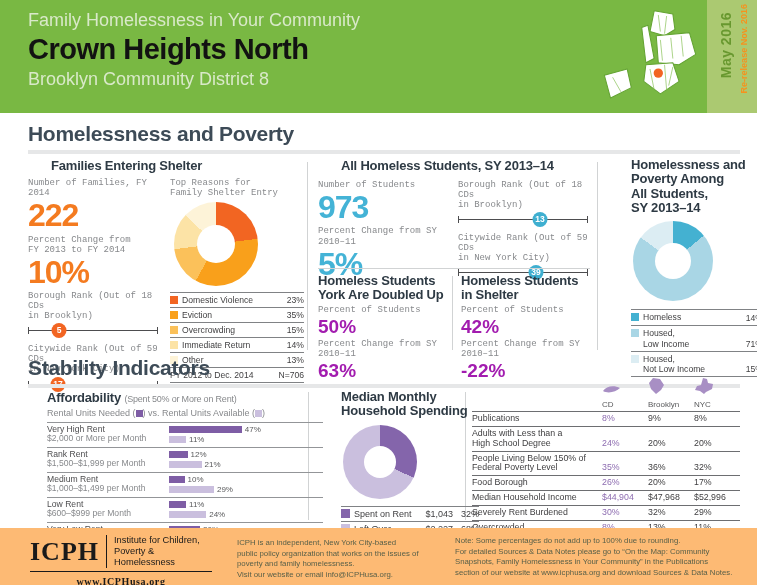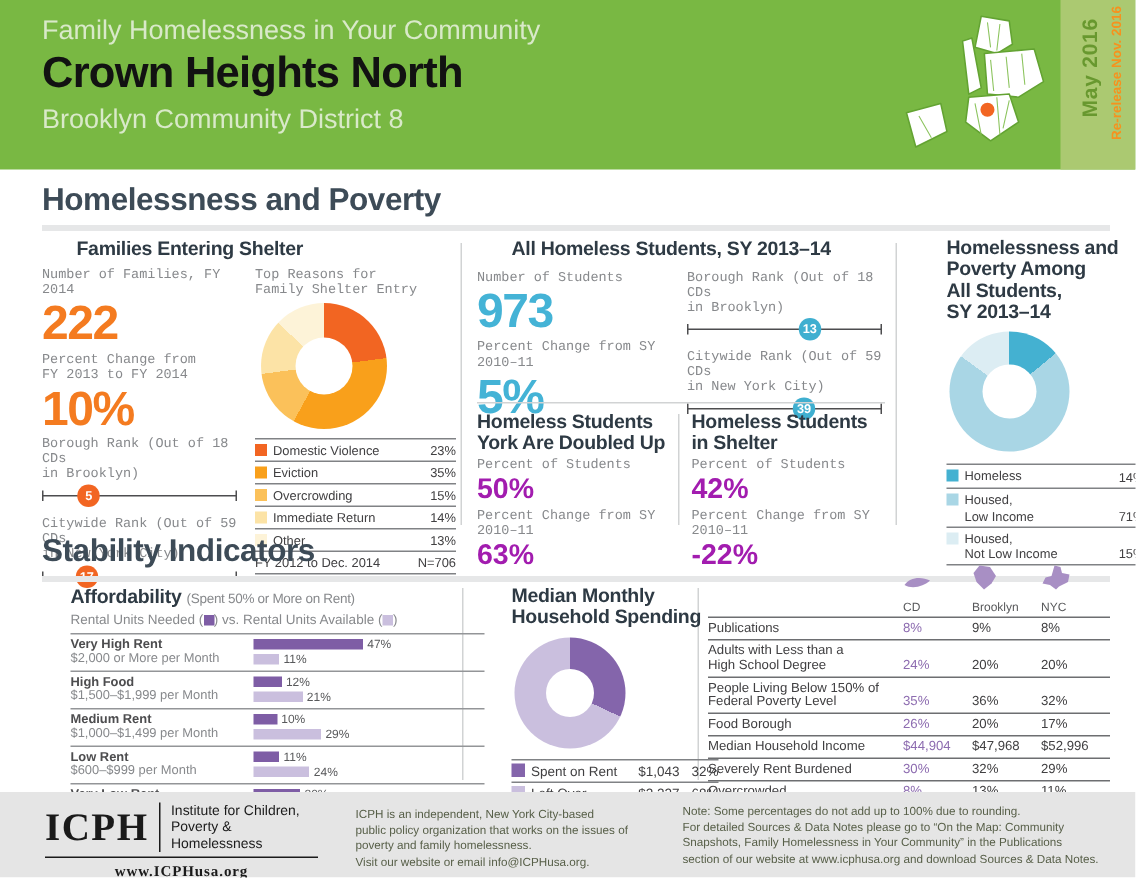--- a/index.html
+++ b/index.html
@@ -55,21 +55,21 @@
   .pl-row .plbl{margin-left:12px;}
   .pl-row .pct{position:absolute;right:0;bottom:2px;}
   .pl-bot{border-top:1px solid #808285;height:0;}
   
   .aff-note{font-size:9px;color:#87898c;font-weight:normal;}
   .aff-legend{font-size:9px;color:#87898c;margin-top:3px;}
   .aff-legend .sw{display:inline-block;width:7px;height:7px;vertical-align:-1px;}
   .aff-rows{margin-top:4px;border-bottom:1px solid #939598;}
   .aff-row{display:flex;border-top:1px solid #939598;padding:2px 0 2px;}
   .aff-lbls{width:122px;flex:none;}
-  .aff-l1{font-size:8.6px;color:#4d4d4f;line-height:1.1;font-weight:bold;}
+  .aff-l1{font-size:8.6px;color:#4d4d4f;line-height:1.1;}
   .aff-l2{font-size:8.6px;color:#87898c;line-height:1.1;}
   .aff-bars{flex:1;padding-top:0px;}
   .bar-line{display:flex;align-items:center;margin:0 0 1px;}
   .bar{height:7px;flex:none;}
   .bar-pct{font-size:8px;color:#58595b;margin-left:3px;}
   
   .sp-row{display:flex;align-items:center;font-size:9px;color:#414042;
           border-top:1px solid #808285;padding:2px 0;}
   .sp-row .sw{width:9px;height:9px;margin-right:4px;flex:none;}
   .sp-row .sl{flex:1;}
@@ -80,21 +80,21 @@
   .cmp{position:absolute;left:472px;top:373px;width:268px;}
   .cmp-icons{display:flex;align-items:flex-end;height:26px;}
   .cmp-hdr{display:flex;font-size:8px;color:#58595b;padding:1px 0 2px;}
   .c-lbl{flex:1;}
   .c-v{width:46px;flex:none;}
   .cmp-row{display:flex;align-items:flex-end;border-top:1px solid #6d6e71;padding:2px 0 2px;
            font-size:8.8px;color:#414042;line-height:1.12;}
   .cmp-row.last{border-bottom:1px solid #6d6e71;}
   .cmp-row .c-v.cd{color:#8d6cb0;}
   
-  .footer{position:absolute;left:0;top:528px;width:757px;height:57px;background:#e5e5e5;}
+  .footer{position:absolute;left:0;top:528px;width:757px;height:57px;background:#fdba74;}
   .logo-blk{position:absolute;left:30px;top:7px;width:182px;}
   .logo-row{display:flex;align-items:center;border-bottom:1px solid #1a1a1a;padding-bottom:3px;}
   .icph{font-family:"Liberation Serif",serif;font-size:26px;font-weight:bold;color:#1a1a1a;
         letter-spacing:1px;line-height:0.9;}
   .orgname{margin-left:7px;padding-left:7px;border-left:1px solid #1a1a1a;
            font-size:9.3px;color:#1a1a1a;line-height:1.2;}
   .website{font-family:"Liberation Serif",serif;font-size:10px;font-weight:bold;color:#1a1a1a;
            letter-spacing:0.6px;text-align:center;margin-top:4px;}
   .foot-txt{position:absolute;font-size:7.8px;line-height:1.35;color:#575f48;}
   .foot-about{left:237px;top:10px;width:205px;}
@@ -328,21 +328,21 @@
             <span class="bar-pct">47%</span>
           </div>
         <div class="bar-line">
             <div class="bar" style="background: rgb(202, 191, 222); width: 17.05px;"></div>
             <span class="bar-pct">11%</span>
           </div>
       </div>
     </div>
     <div class="aff-row">
       <div class="aff-lbls">
-        <div class="aff-l1">High Food</div>
+        <div class="aff-l1">Rank Rent</div>
         <div class="aff-l2">$1,500–$1,999 per Month</div>
       </div>
       <div class="aff-bars">
         <div class="bar-line">
             <div class="bar" style="background: rgb(126, 93, 165); width: 18.6px;"></div>
             <span class="bar-pct">12%</span>
           </div>
         <div class="bar-line">
             <div class="bar" style="background: rgb(202, 191, 222); width: 32.55px;"></div>
             <span class="bar-pct">21%</span>

